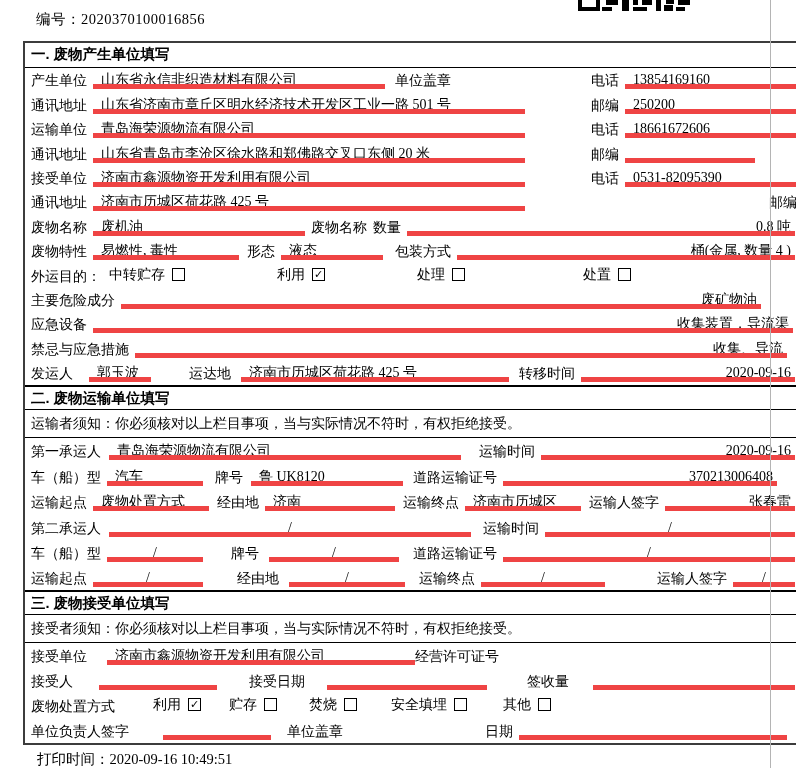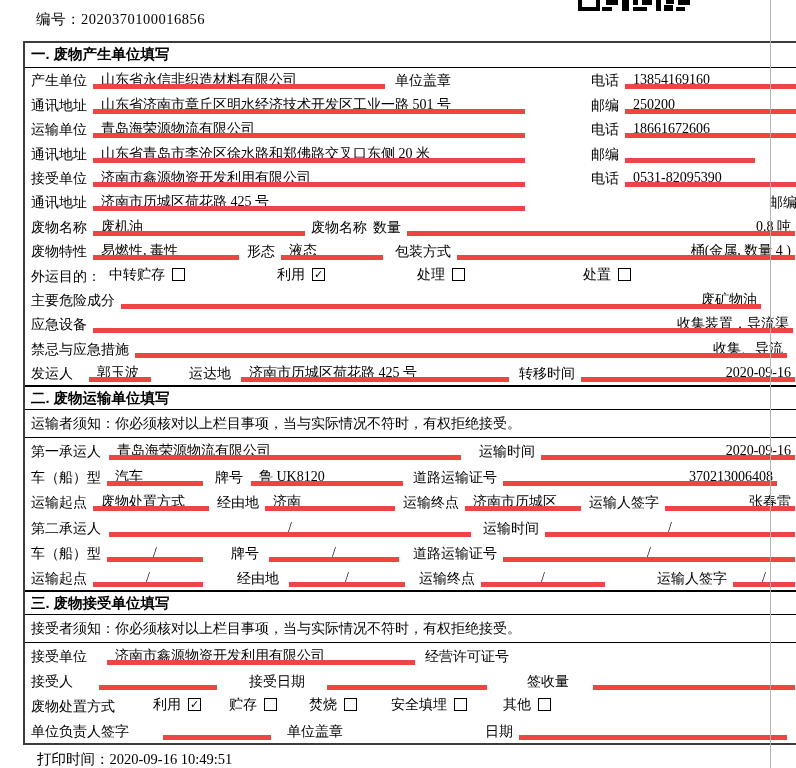--- a/index.html
+++ b/index.html
@@ -271,21 +271,21 @@
     <div class="s3">
       <div class="sec-header">三. 废物接受单位填写</div>
 
       <div class="row notice">
         <span>接受者须知：你必须核对以上栏目事项，当与实际情况不符时，有权拒绝接受。</span>
       </div>
 
       <div class="row">
         <span class="lbl">接受单位</span>
         <span class="fld" style="width:308px;margin-left:20px">济南市鑫源物资开发利用有限公司</span>
-        <span class="lbl" style="margin-left:10px">经营许可证号</span>
+        <span class="lbl" style="">经营许可证号</span>
       </div>
 
       <div class="row">
         <span class="lbl">接受人</span>
         <span class="fld" style="width:118px;margin-left:26px"></span>
         <span class="lbl" style="margin-left:32px">接受日期</span>
         <span class="fld" style="width:160px;margin-left:22px"></span>
         <span class="lbl" style="margin-left:40px">签收量</span>
         <span class="fld grow" style="margin-left:24px"></span>
       </div>

